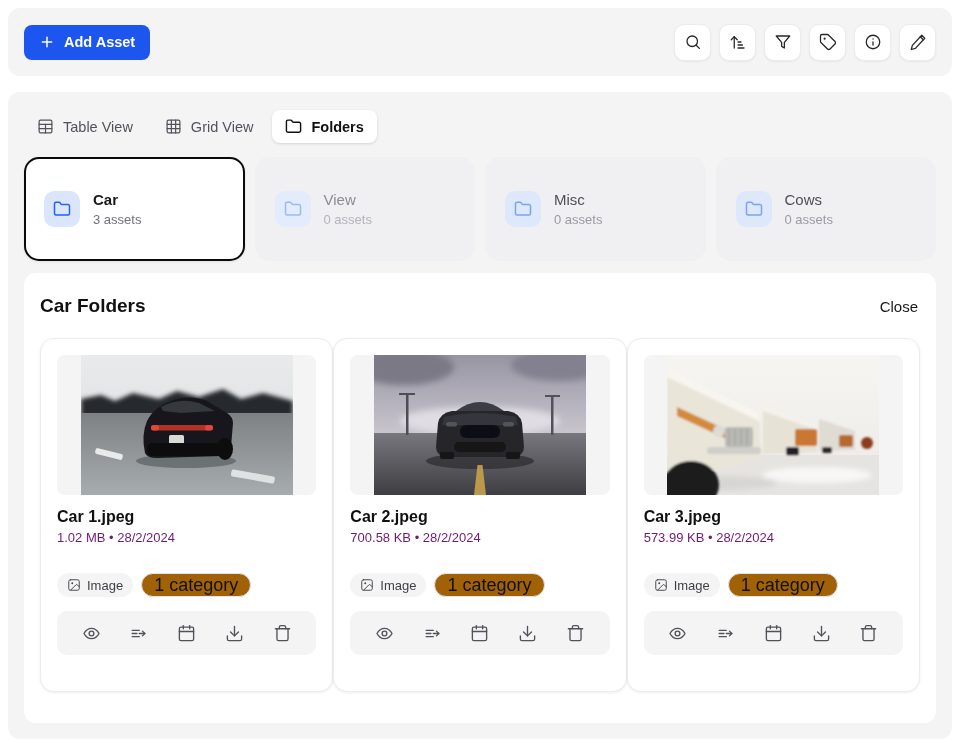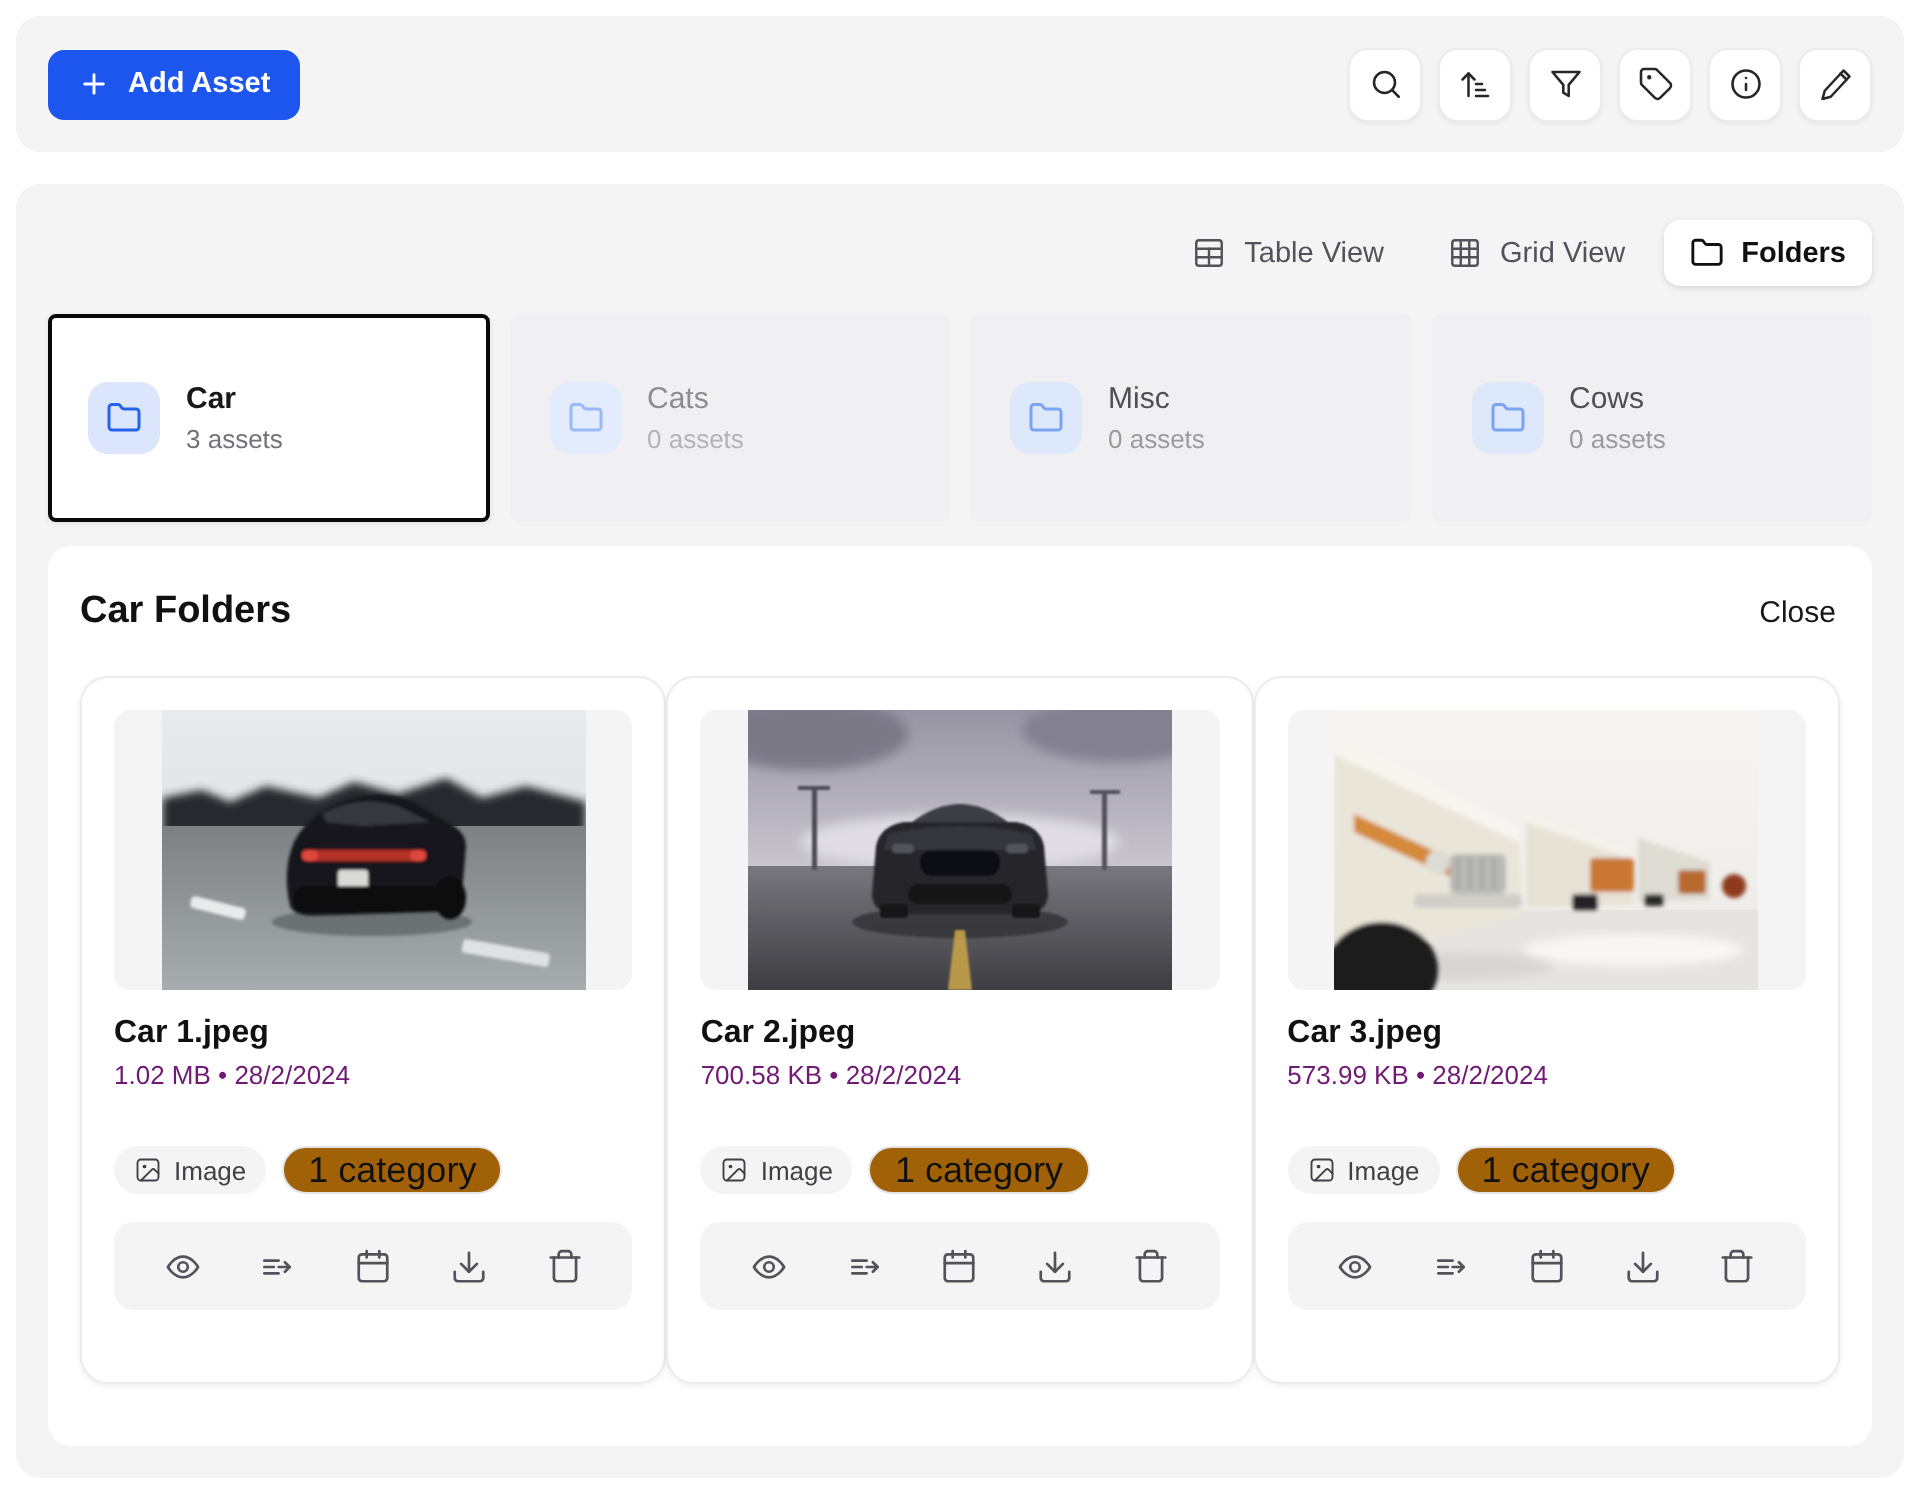--- a/index.html
+++ b/index.html
@@ -15,28 +15,28 @@
                font-weight:600;font-family:inherit;cursor:pointer;}
   .toolbar-actions{display:flex;gap:8px;}
   .icon-btn{width:37px;height:37px;border-radius:10px;background:#fff;border:1px solid #ececef;
             box-shadow:0 1px 2px rgba(0,0,0,.06);display:flex;align-items:center;justify-content:center;
             color:#27272a;cursor:pointer;padding:0;}
   .ic{stroke:currentColor;fill:none;stroke-width:1.7;stroke-linecap:round;stroke-linejoin:round;}
 
   
   .workspace{flex:1;background:#f4f4f5;border-radius:12px;padding:16px;display:flex;flex-direction:column;}
 
-  .view-tabs{display:flex;gap:6px;margin:2px 0 14px;justify-content:flex-end;}
+  .view-tabs{display:flex;gap:6px;margin:2px 0 14px;}
   .tab{display:inline-flex;align-items:center;gap:9px;height:33px;padding:0 13px;border:none;
        background:transparent;border-radius:8px;font-family:inherit;font-size:14.5px;font-weight:500;
        color:#52525b;cursor:pointer;}
   .tab.active{background:#fff;color:#111113;font-weight:600;box-shadow:0 1px 3px rgba(0,0,0,.13);}
 
   .folder-grid{display:grid;grid-template-columns:repeat(4,1fr);gap:10px;margin-bottom:12px;}
-  .folder-card{height:104px;border-radius:4px;background:#f0f0f2;display:flex;align-items:center;
+  .folder-card{height:104px;border-radius:15px;background:#f0f0f2;display:flex;align-items:center;
                gap:13px;padding-left:18px;border:2px solid transparent;cursor:pointer;text-align:left;
                font-family:inherit;}
   .folder-card.selected{background:#fff;border-color:#0a0a0a;box-shadow:0 1px 3px rgba(0,0,0,.08);}
   .chip{width:36px;height:36px;border-radius:10px;background:#dbe6fc;display:flex;align-items:center;
         justify-content:center;color:#2563eb;flex:0 0 36px;}
   .chip .ic{stroke-width:2;}
   .f-name{font-size:15px;font-weight:600;color:#18181b;line-height:1.2;}
   .f-count{font-size:13px;color:#71717a;margin-top:3px;}
   .folder-card.m1 .chip{background:#e3ecfc;color:#9ab9f7;}
   .folder-card.m1 .f-name{color:#8c8c94;font-weight:500;}
@@ -168,21 +168,21 @@
           <span class="f-count" style="display:block">3 assets</span>
         </span>
       </button>
       <button class="folder-card m1">
         <span class="chip">
           <svg class="ic" width="18" height="18" viewBox="0 0 24 24">
               <path d="M20 20H4a2 2 0 0 1-2-2V5a2 2 0 0 1 2-2h3.9a2 2 0 0 1 1.7.9l.8 1.2a2 2 0 0 0 1.7.9H20a2 2 0 0 1 2 2v10a2 2 0 0 1-2 2Z"></path>
             </svg>
         </span>
         <span>
-          <span class="f-name" style="display:block">Cats</span>
+          <span class="f-name" style="display:block">View</span>
           <span class="f-count" style="display:block">0 assets</span>
         </span>
       </button>
       <button class="folder-card m2">
         <span class="chip">
           <svg class="ic" width="18" height="18" viewBox="0 0 24 24">
               <path d="M20 20H4a2 2 0 0 1-2-2V5a2 2 0 0 1 2-2h3.9a2 2 0 0 1 1.7.9l.8 1.2a2 2 0 0 0 1.7.9H20a2 2 0 0 1 2 2v10a2 2 0 0 1-2 2Z"></path>
             </svg>
         </span>
         <span>

